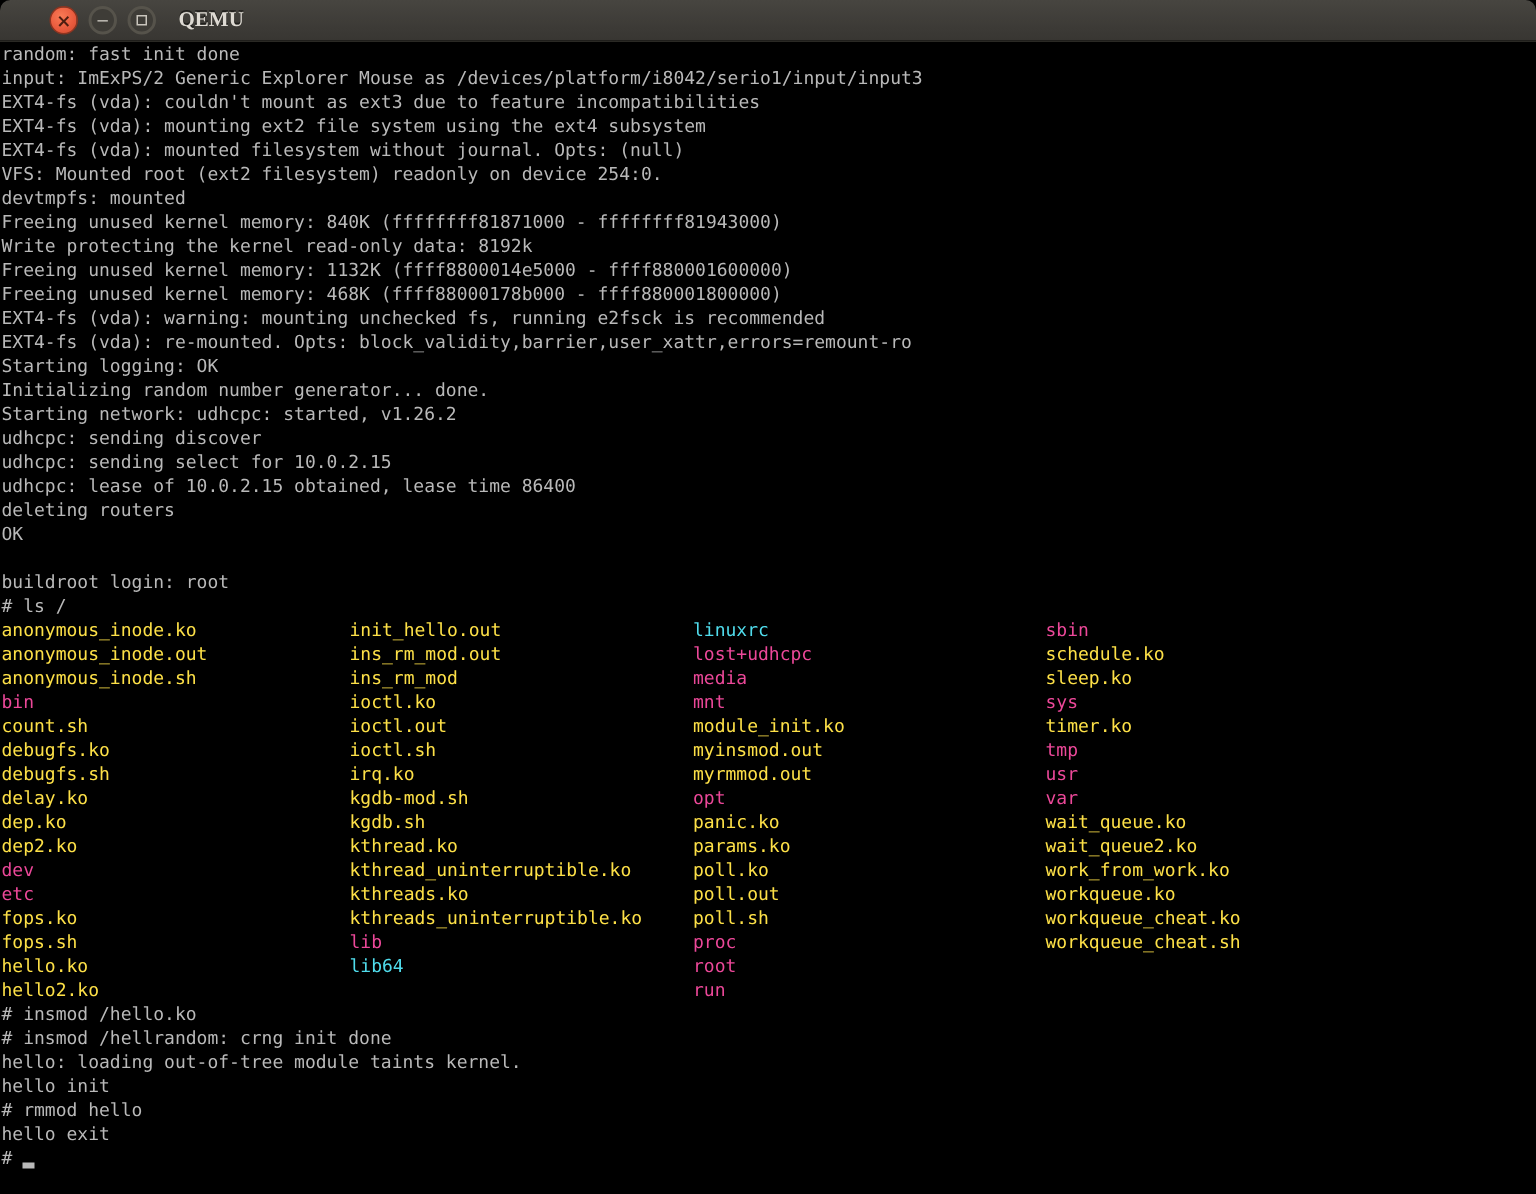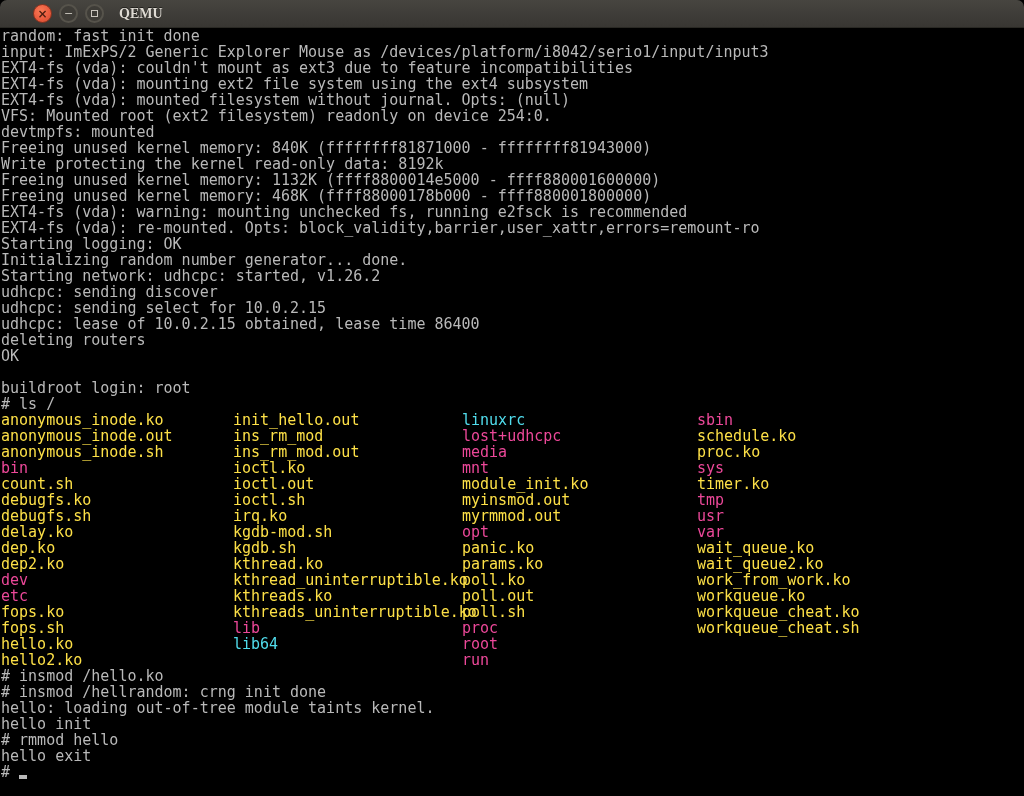--- a/index.html
+++ b/index.html
@@ -34,21 +34,21 @@
   }
   .wtitle{
     margin-left:15px;color:#dedad3;font-weight:bold;font-size:14px;
     font-family:Liberation Serif, serif;
     text-shadow:0 -1px 0 #201f1c;
   }
   
   .screen{
     position:absolute;top:28px;left:0;width:1024px;height:768px;
     background:#000;color:#b9b9b9;
-    font-size:15px;letter-spacing:0;
+    font-size:12px;letter-spacing:0;
   }
   .tline{height:16px;line-height:16px;white-space:pre;padding-left:1px;}
   .ls-block{position:relative;height:256px;}
   .ls-col{position:absolute;top:0;}
   .ls-col .tline{padding-left:0;}
   .green{color:#fde047;}
   .blue{color:#ec4899;}
   .cyan{color:#50dcec;}
   .cursor{
     display:inline-block;width:8px;height:4px;background:#b9b9b9;
@@ -116,22 +116,22 @@
           <div class="tline green">dep2.ko</div>
           <div class="tline blue">dev</div>
           <div class="tline blue">etc</div>
           <div class="tline green">fops.ko</div>
           <div class="tline green">fops.sh</div>
           <div class="tline green">hello.ko</div>
           <div class="tline green">hello2.ko</div>
         </div>
         <div class="ls-col" style="left: 233px;">
           <div class="tline green">init_hello.out</div>
+          <div class="tline green">ins_rm_mod.out</div>
           <div class="tline green">ins_rm_mod</div>
-          <div class="tline green">ins_rm_mod.out</div>
           <div class="tline green">ioctl.ko</div>
           <div class="tline green">ioctl.out</div>
           <div class="tline green">ioctl.sh</div>
           <div class="tline green">irq.ko</div>
           <div class="tline green">kgdb-mod.sh</div>
           <div class="tline green">kgdb.sh</div>
           <div class="tline green">kthread.ko</div>
           <div class="tline green">kthread_uninterruptible.ko</div>
           <div class="tline green">kthreads.ko</div>
           <div class="tline green">kthreads_uninterruptible.ko</div>
@@ -152,21 +152,21 @@
           <div class="tline green">poll.ko</div>
           <div class="tline green">poll.out</div>
           <div class="tline green">poll.sh</div>
           <div class="tline blue">proc</div>
           <div class="tline blue">root</div>
           <div class="tline blue">run</div>
         </div>
         <div class="ls-col" style="left: 697px;">
           <div class="tline blue">sbin</div>
           <div class="tline green">schedule.ko</div>
-          <div class="tline green">proc.ko</div>
+          <div class="tline green">sleep.ko</div>
           <div class="tline blue">sys</div>
           <div class="tline green">timer.ko</div>
           <div class="tline blue">tmp</div>
           <div class="tline blue">usr</div>
           <div class="tline blue">var</div>
           <div class="tline green">wait_queue.ko</div>
           <div class="tline green">wait_queue2.ko</div>
           <div class="tline green">work_from_work.ko</div>
           <div class="tline green">workqueue.ko</div>
           <div class="tline green">workqueue_cheat.ko</div>

